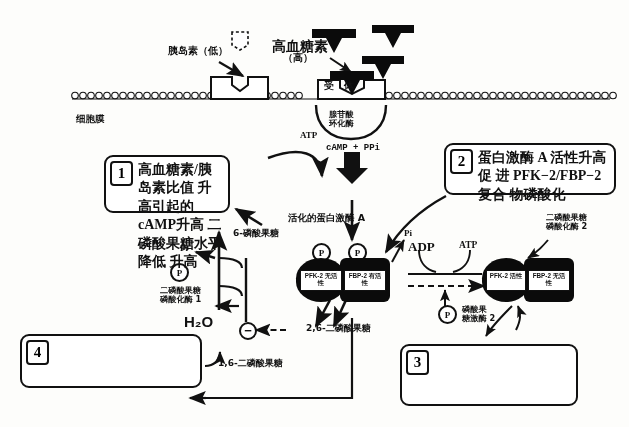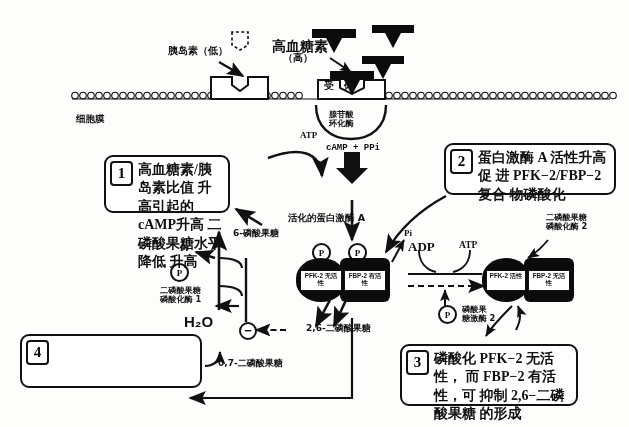--- a/index.html
+++ b/index.html
@@ -220,21 +220,21 @@
 环化酶</div>
 
   <div class="lbl" style="left:300px;top:130px;font-size:9px;font-family:'Liberation Serif',serif;">ATP</div>
 
   <div class="lbl" style="left:326px;top:143px;font-size:9px;font-family:Liberation Mono, monospace;">cAMP + PPi</div>
 
   <div class="lbl cn" style="left:288px;top:186px;font-size:9.5px;margin-top:27px;">活化的蛋白激酶 A</div>
 
   <div class="lbl cn" style="left:233px;top:228px;font-size:9px;">6-磷酸果糖</div>
 
-  <div class="lbl cn" style="left:218px;top:358px;font-size:9px;">0,7-二磷酸果糖</div>
+  <div class="lbl cn" style="left:218px;top:358px;font-size:9px;">1,6-二磷酸果糖</div>
 
   <div class="lbl cn" style="left:306px;top:323px;font-size:9px;text-align:center;">2,6-二磷酸果糖</div>
 
   <div class="lbl cn" style="left:160px;top:286px;font-size:8.2px;">二磷酸果糖
 磷酸化酶 1</div>
 
   <div class="lbl" style="left:184px;top:313px;font-size:15px;font-family:Liberation Sans, sans-serif;">H₂O</div>
 
   <div class="lbl" style="left:180px;top:243px;font-size:9px;font-family:'Liberation Serif',serif;">Pi</div>
 
@@ -281,23 +281,19 @@
 
   <div class="numbox" style="left:444px;top:143px;width:172px;height:52px;">
     <div class="num">2</div>
     <div class="txt cn">蛋白激酶 A 活性升高促
 进 PFK−2/FBP−2 复合
 物磷酸化</div>
   </div>
 
   <div class="numbox" style="left:400px;top:344px;width:178px;height:62px;">
     <div class="num">3</div>
-    <div class="txt cn">磷酸化 PFK−2 无活性，
-而 FBP−2 有活性，可
-抑制 2,6−二磷酸果糖
-的形成</div>
   </div>
 
   <div class="numbox" style="left:20px;top:334px;width:182px;height:54px;">
     <div class="num">4</div>
   </div>
 
 </div>
 
 </body></html>

